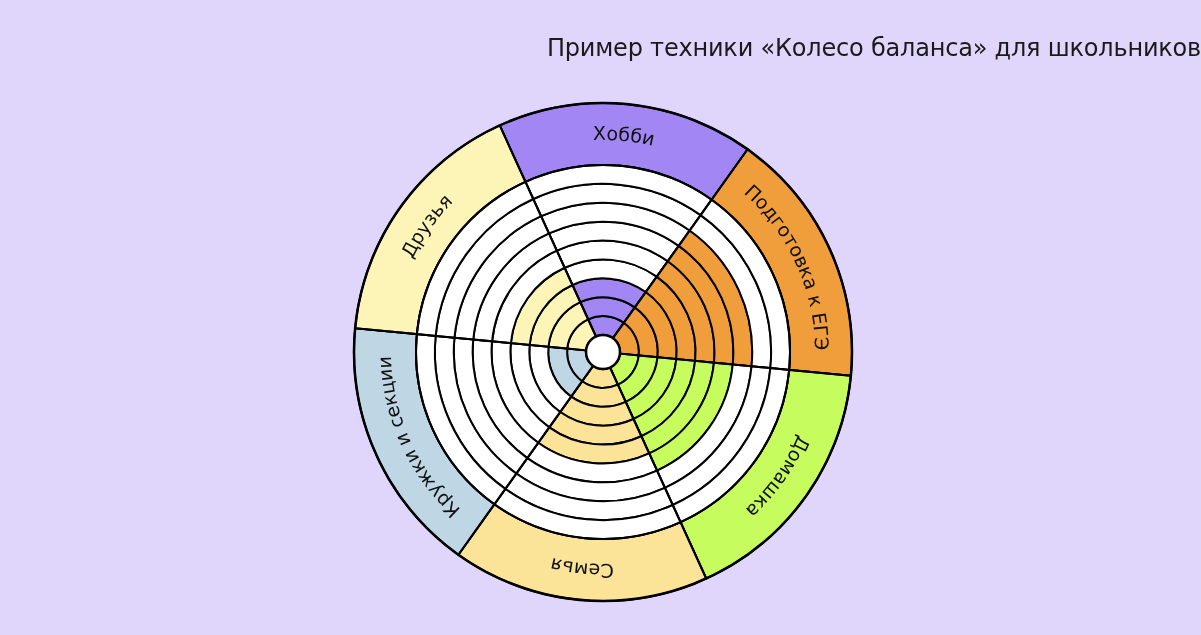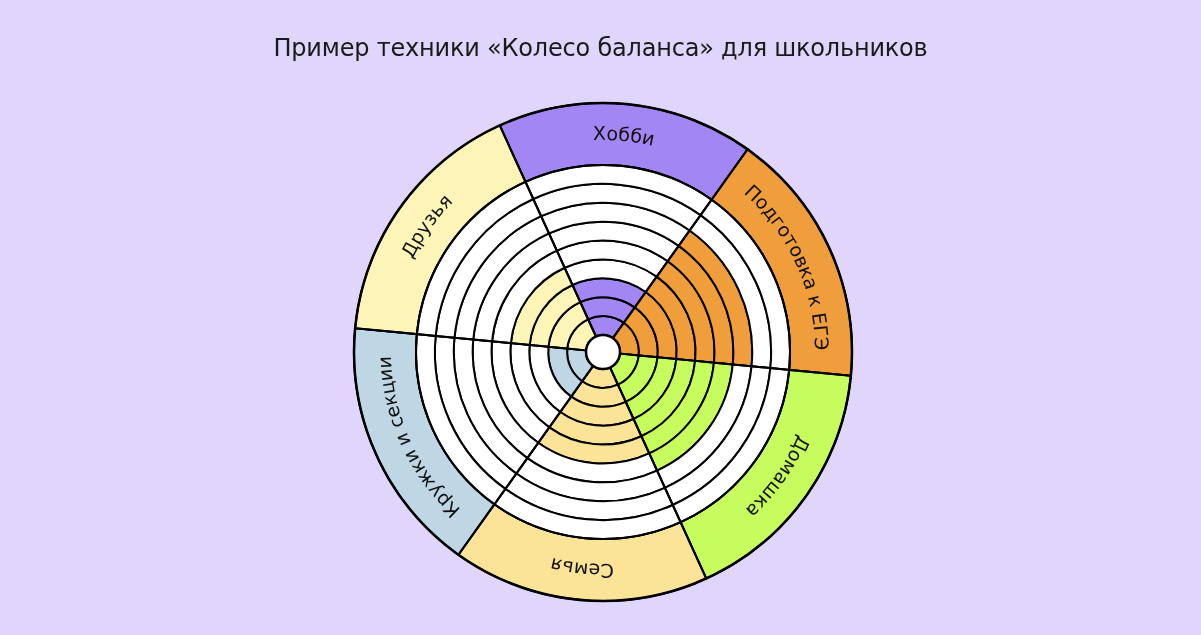--- a/index.html
+++ b/index.html
@@ -4,21 +4,21 @@
   <style>
     html, body { margin: 0; padding: 0; }
     body {
       width: 1201px; height: 635px; overflow: hidden;
       background: #e0d6fc;
       font-family: "DejaVu Sans", "Liberation Sans", sans-serif;
       position: relative;
     }
     .title {
       position: absolute; left: 0; right: 0; top: 34px;
-      text-align: center; font-size: 24px; color: #1a1a1a;
+      text-align: right; font-size: 24px; color: #1a1a1a;
       letter-spacing: -0.2px;
     }
     #wheel { position: absolute; left: 0; top: 0; }
     .label-text { font-size: 19px; fill: #111; }
   </style>
 </head>
 <body>
 
 <div class="title">Пример техники «Колесо баланса» для школьников</div>
 

